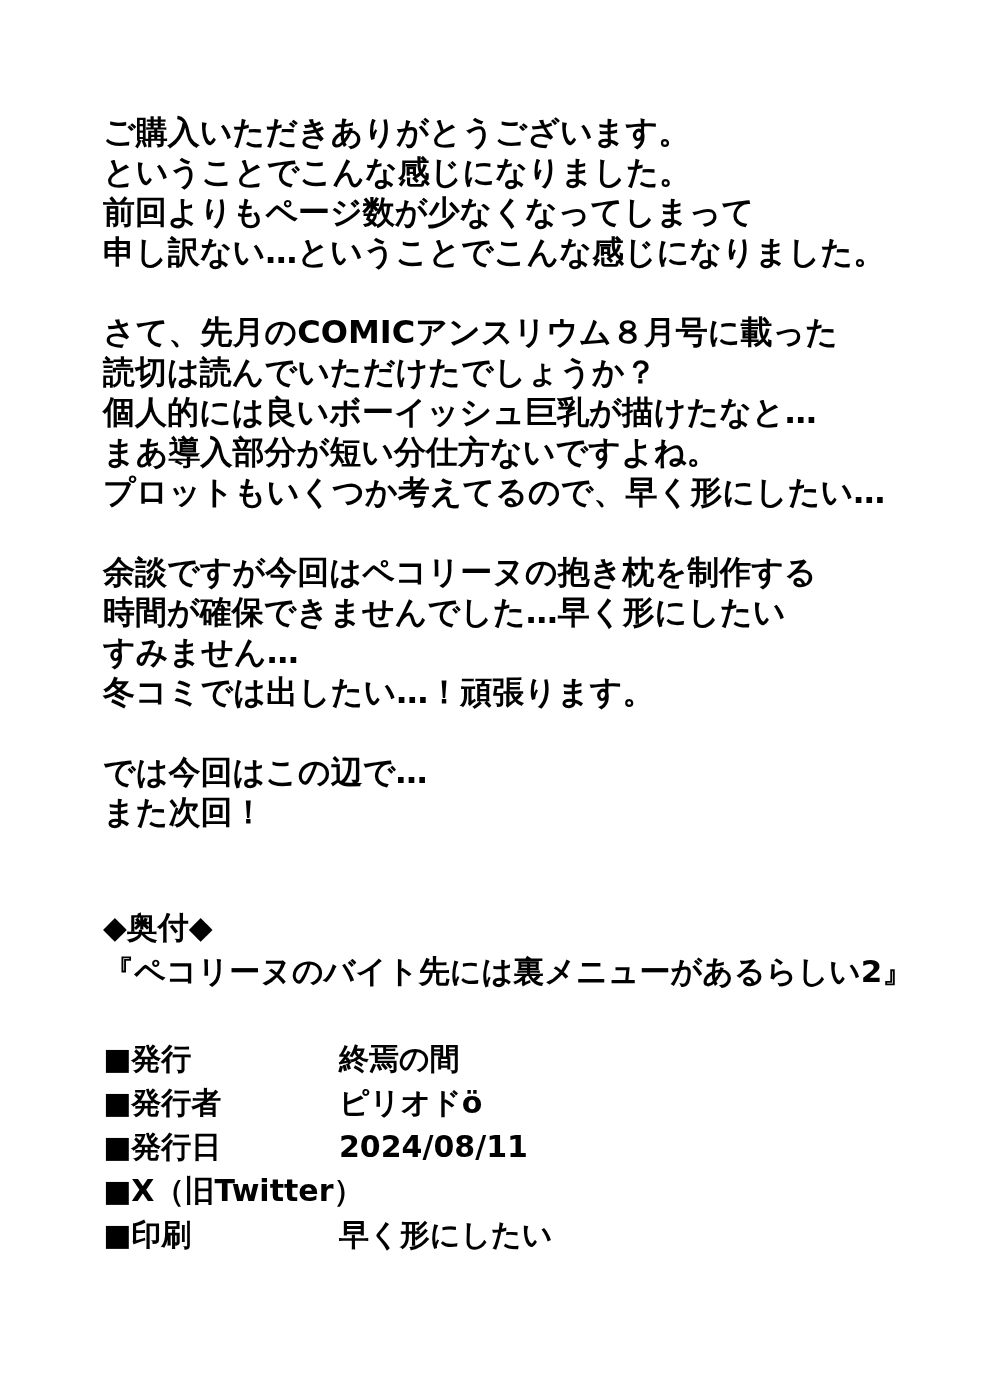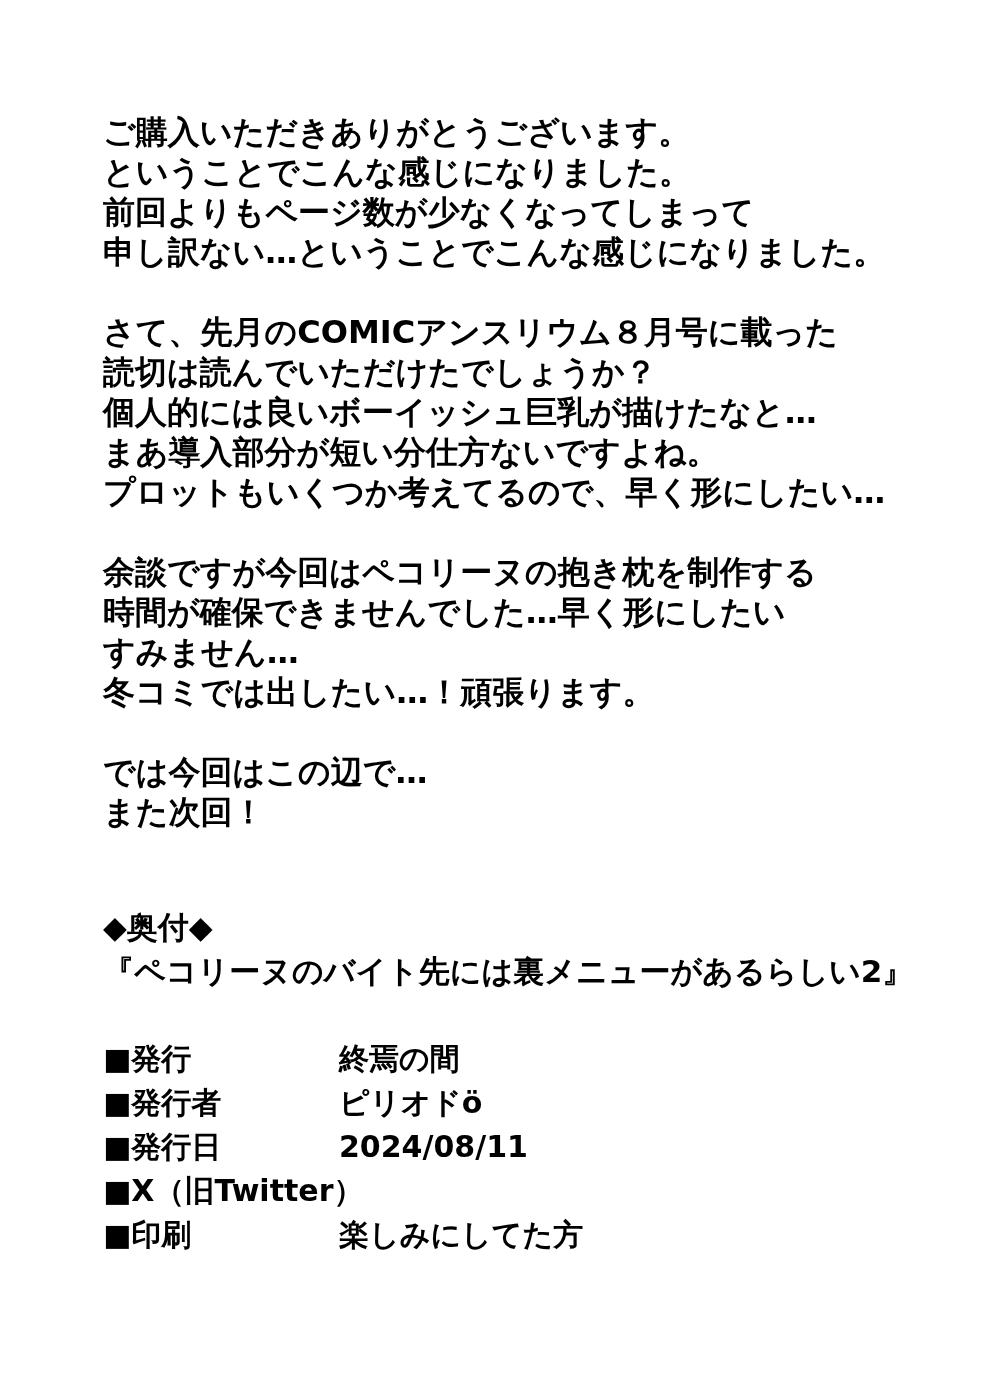--- a/index.html
+++ b/index.html
@@ -112,19 +112,19 @@
         </div>
         <div class="colophon-row">
           <div class="label">■発行日</div>
           <div class="value">2024/08/11</div>
         </div>
         <div class="colophon-row">
           <div class="label">■X（旧Twitter）</div>
         </div>
         <div class="colophon-row">
           <div class="label">■印刷</div>
-          <div class="value">楽しみにしてた方</div>
+          <div class="value">早く形にしたい</div>
         </div>
       </div>
     </div>
 
   </div>
 </div>
 
 </body></html>

